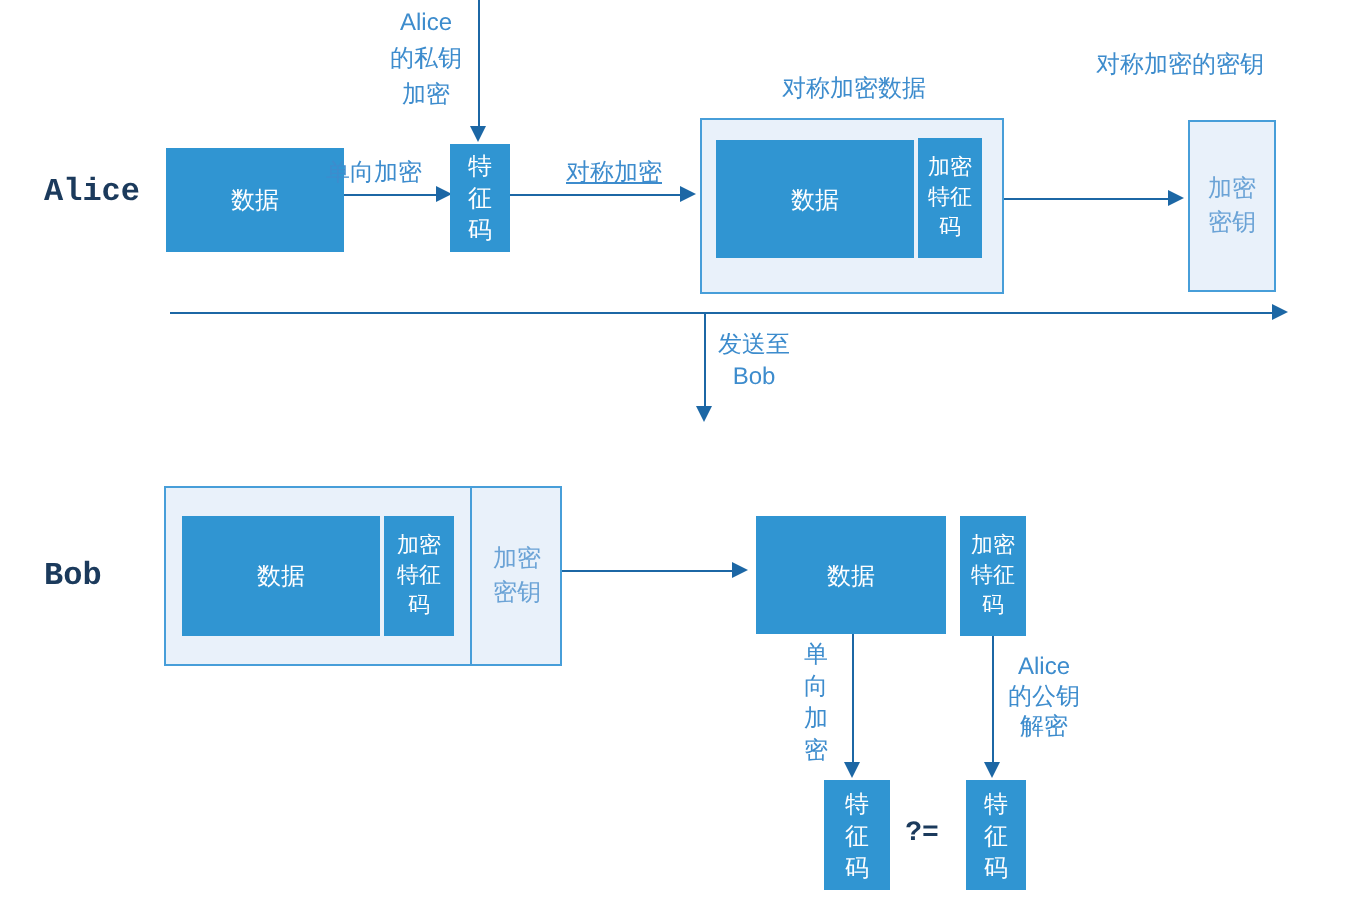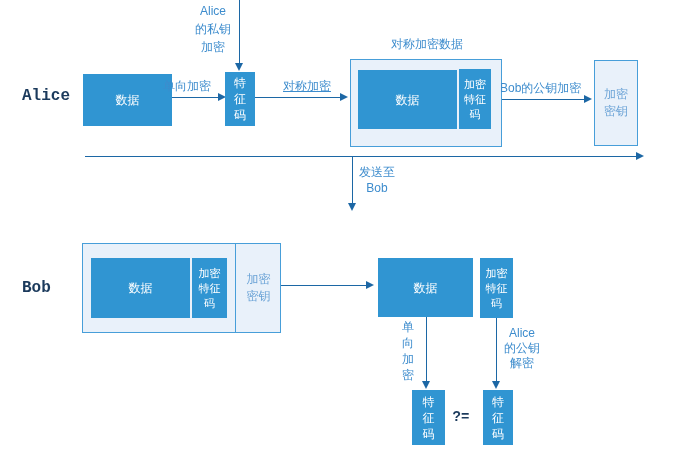--- a/index.html
+++ b/index.html
@@ -67,24 +67,24 @@
   <div class="hline" style="left:255px;top:97px;width:85px;"></div>
   <div class="arr-r" style="left:340px;top:93px;"></div>
 
   <div class="lbl" style="left:377px;top:36px;width:100px;">对称加密数据</div>
   <div class="lightbox" style="left:350px;top:59px;width:152px;height:88px;"></div>
   <div class="bluebox" style="left:358px;top:70px;width:99px;height:59px;">数据</div>
   <div class="bluebox small" style="left:459px;top:69px;width:32px;height:60px;">加密
 特征
 码</div>
 
-  <div class="lbl" style="left:500px;top:80px;width:95px;text-align:left;">Bob的公钥加密</div>
   <div class="hline" style="left:502px;top:99px;width:82px;"></div>
   <div class="arr-r" style="left:584px;top:95px;"></div>
 
+  <div class="lbl" style="left:534px;top:24px;width:112px;">对称加密的密钥</div>
   <div class="lightbox" style="left:594px;top:60px;width:44px;height:86px;"></div>
   <div class="keytext" style="left:594px;top:60px;width:44px;height:86px;">加密
 密钥</div>
 
   <div class="hline" style="left:85px;top:156px;width:551px;"></div>
   <div class="arr-r" style="left:636px;top:152px;"></div>
   <div class="vline" style="left:352px;top:157px;height:46px;"></div>
   <div class="arr-d" style="left:348px;top:203px;"></div>
   <div class="lbl" style="left:354px;top:164px;width:46px;">发送至
 Bob</div>

